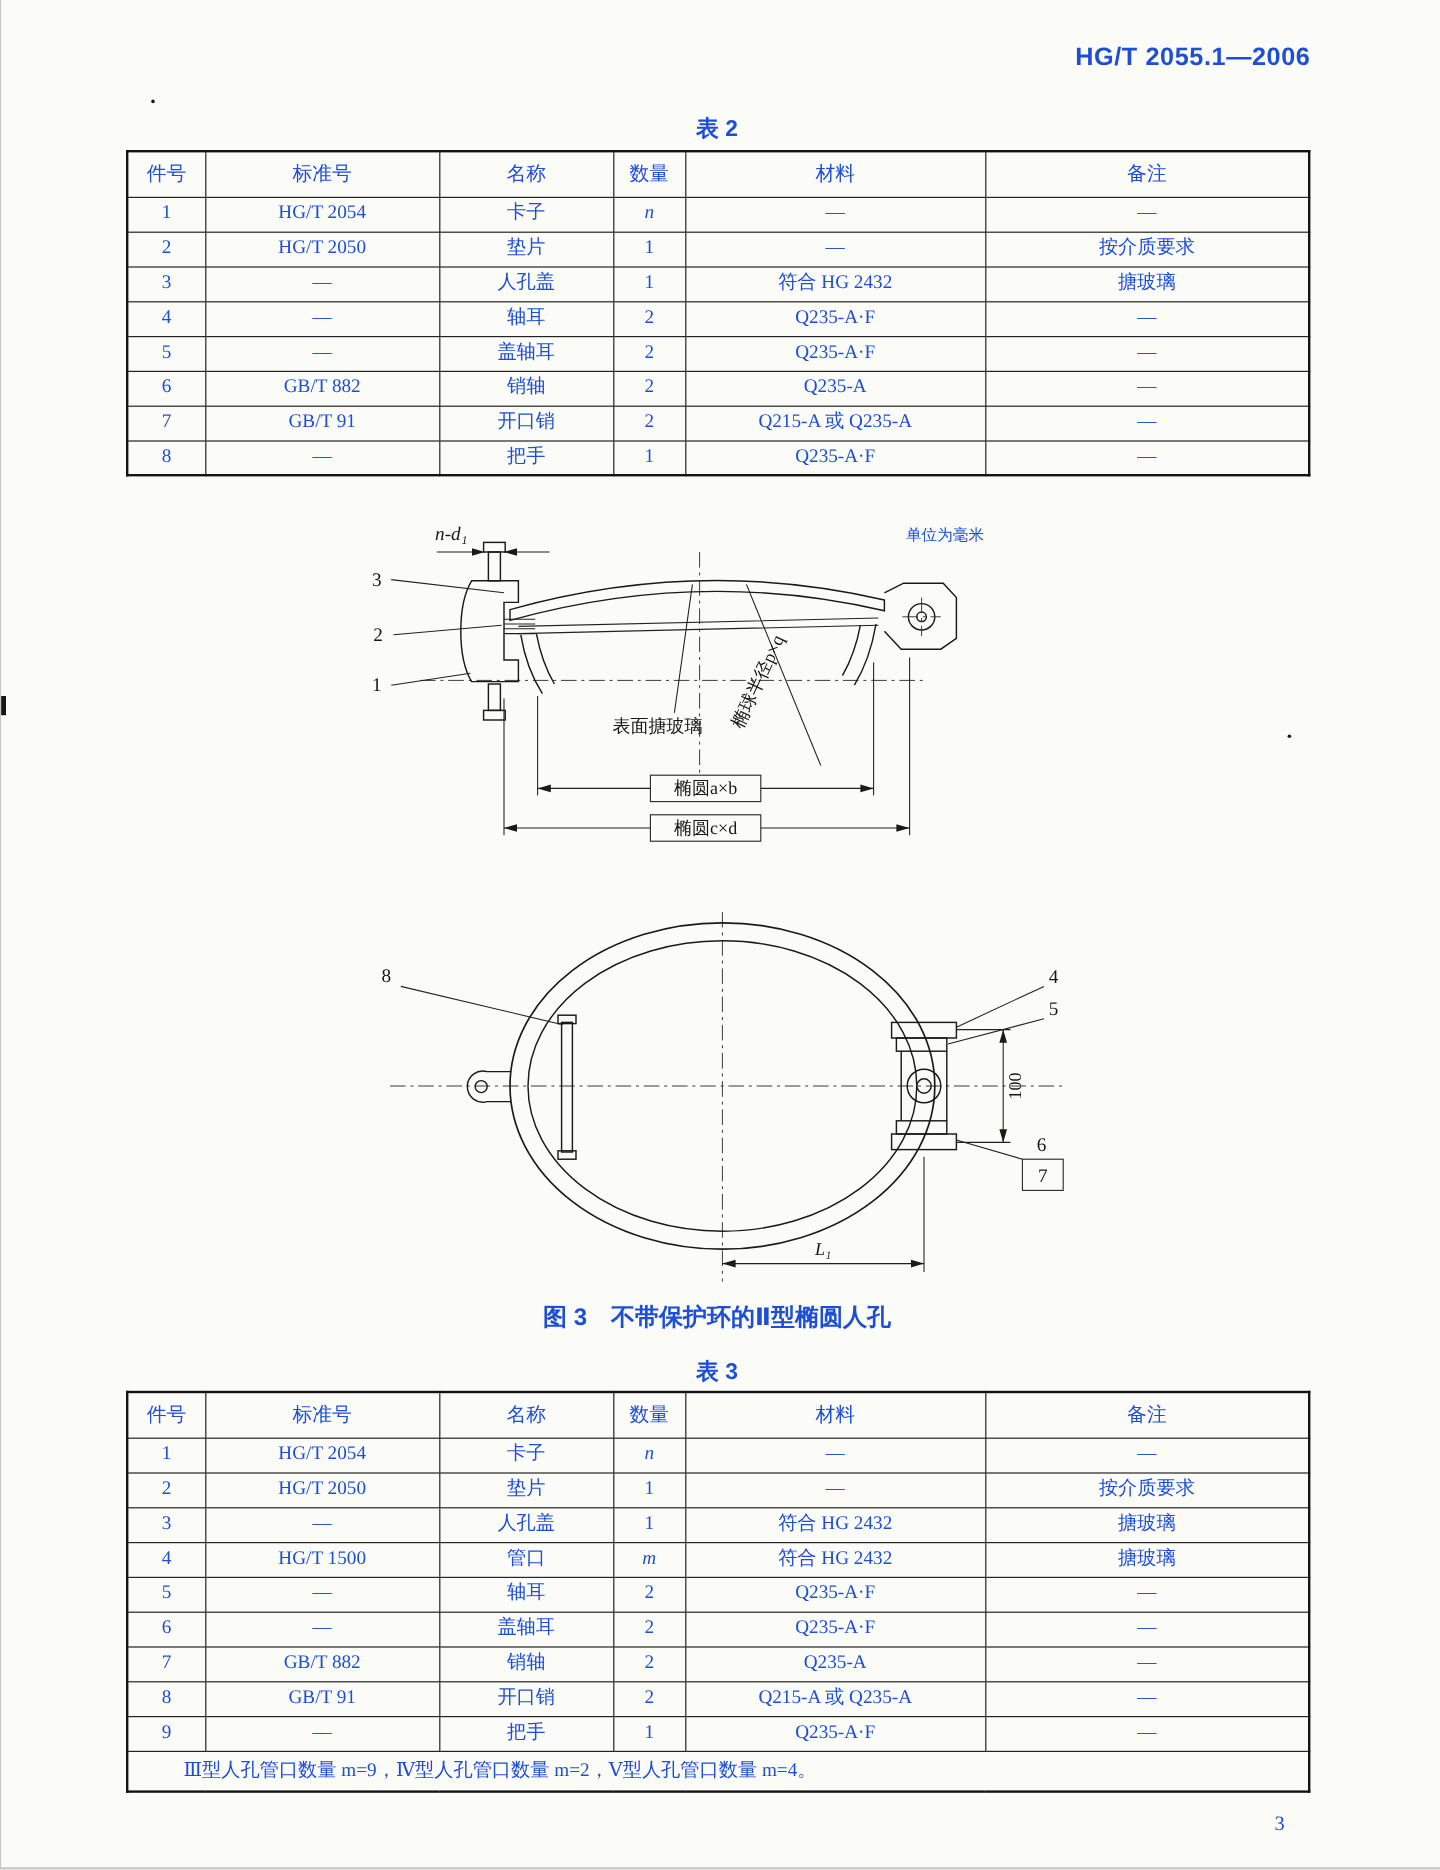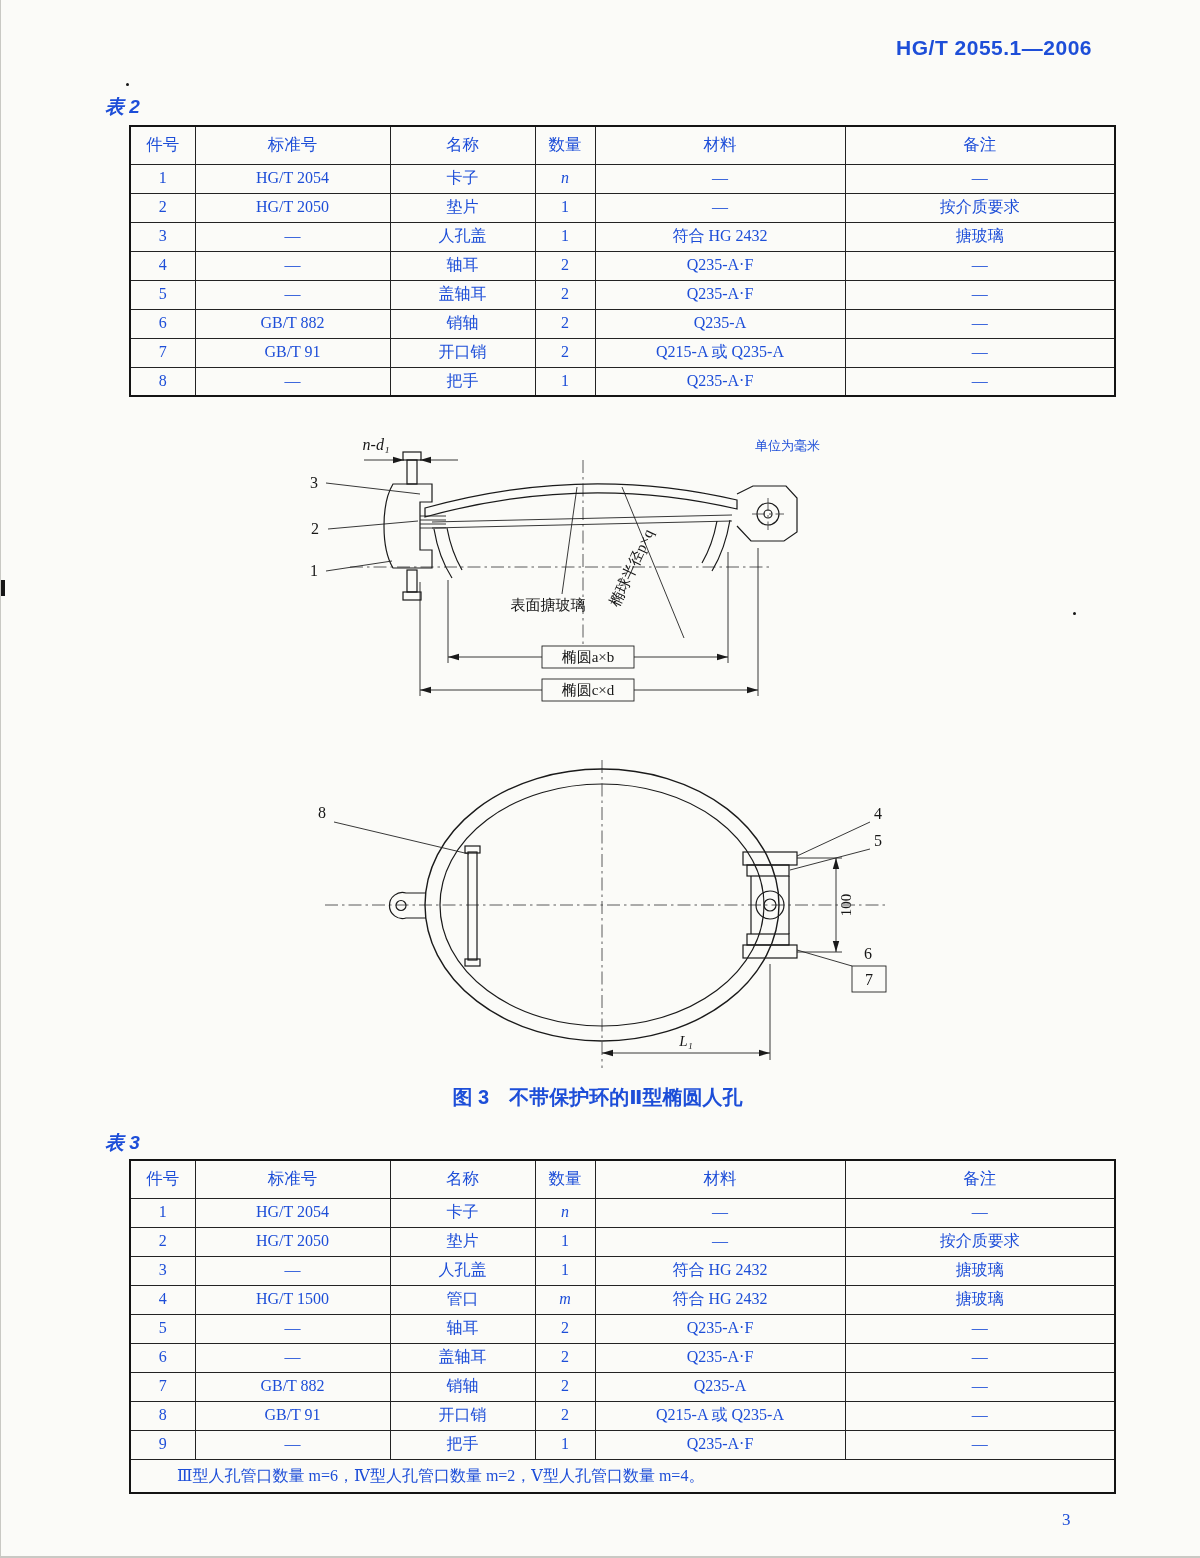--- a/index.html
+++ b/index.html
@@ -8,31 +8,30 @@
     position:relative; width:1200px; height:1558px; margin:0 auto;
     background:#fbfbf8; color:#1d4ed8; overflow:hidden;
     font-family:"Liberation Serif","DejaVu Serif",serif;
   }
   .doc-number {
     position:absolute; top:36px; right:108px;
     font-family:"Liberation Sans","DejaVu Sans",sans-serif;
     font-weight:bold; font-size:21px; letter-spacing:0.5px;
   }
   .tbl-title {
-    position:absolute; left:105px; width:985px; text-align:left;
+    position:absolute; left:105px; width:985px; text-align:center;
     font-family:"Liberation Sans","DejaVu Sans",sans-serif;
-    font-weight:bold; font-size:19px;font-style:italic;
+    font-weight:bold; font-size:19px;
   }
   .t2-title { top:94px; }
   .t3-title { top:1130px; }
   .std-table {
     position:absolute; left:105px; width:985px;
     border-collapse:collapse; table-layout:fixed;
     border:2px solid #141414;
-    margin-left:24px;
   }
   .t2 { top:125px; }
   .t3 { top:1159px; }
   .std-table th, .std-table td {
     border:1px solid #232323; text-align:center;
     font-size:16px; padding:0 4px; height:29px; line-height:1.15;
   }
   .std-table th { height:38px; font-weight:normal; font-size:16.5px; }
   .std-table td.var { font-style:italic; }
   .std-table .footrow td {
@@ -398,21 +397,21 @@
           <td>9</td>
           <td>—</td>
           <td>把手</td>
           <td>1</td>
           <td>Q235-A·F</td>
           <td>—</td>
         </tr>
       </tbody>
     <tbody class="footrow">
       <tr>
-        <td colspan="6">Ⅲ型人孔管口数量 m=6，Ⅳ型人孔管口数量 m=2，Ⅴ型人孔管口数量 m=4。</td>
+        <td colspan="6">Ⅲ型人孔管口数量 m=9，Ⅳ型人孔管口数量 m=2，Ⅴ型人孔管口数量 m=4。</td>
       </tr>
     </tbody>
   </table>
 
   <div class="page-num">3</div>
 
   <div class="artifact" style="left:0; top:580px; width:5px; height:16px;"></div>
   <div class="artifact" style="left:126px; top:83px; width:3px; height:3px; border-radius:50%;"></div>
   <div class="artifact" style="left:1073px; top:612px; width:3px; height:3px; border-radius:50%;"></div>
   <div class="edge-line" style="left:0; top:0; width:1px; height:1558px;"></div>

